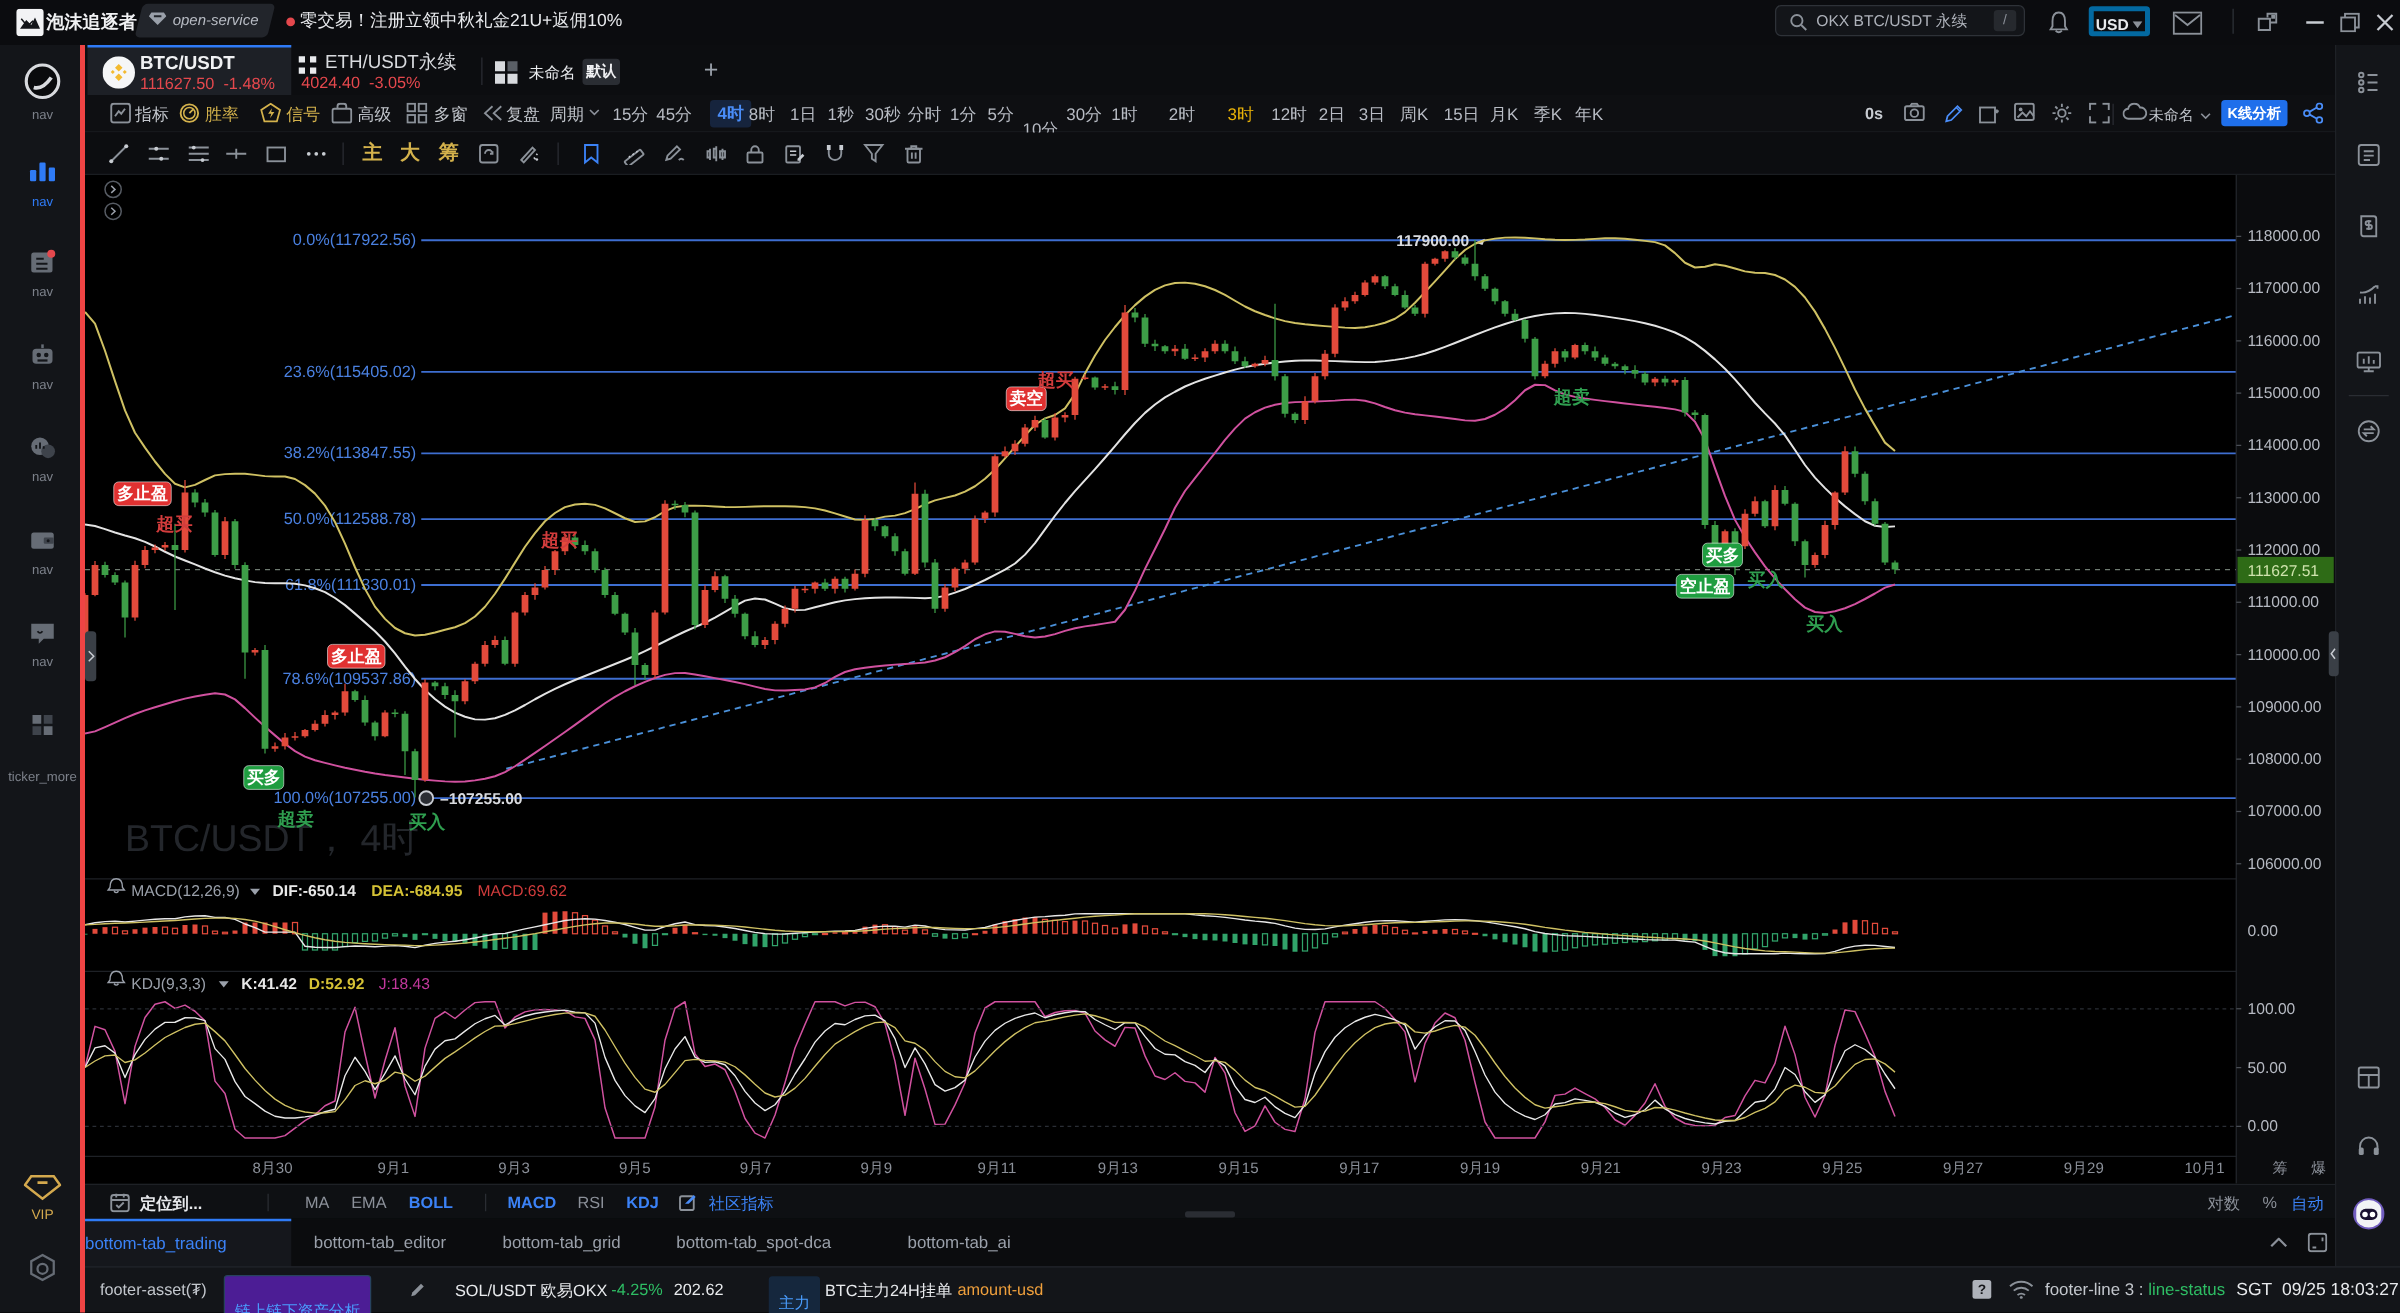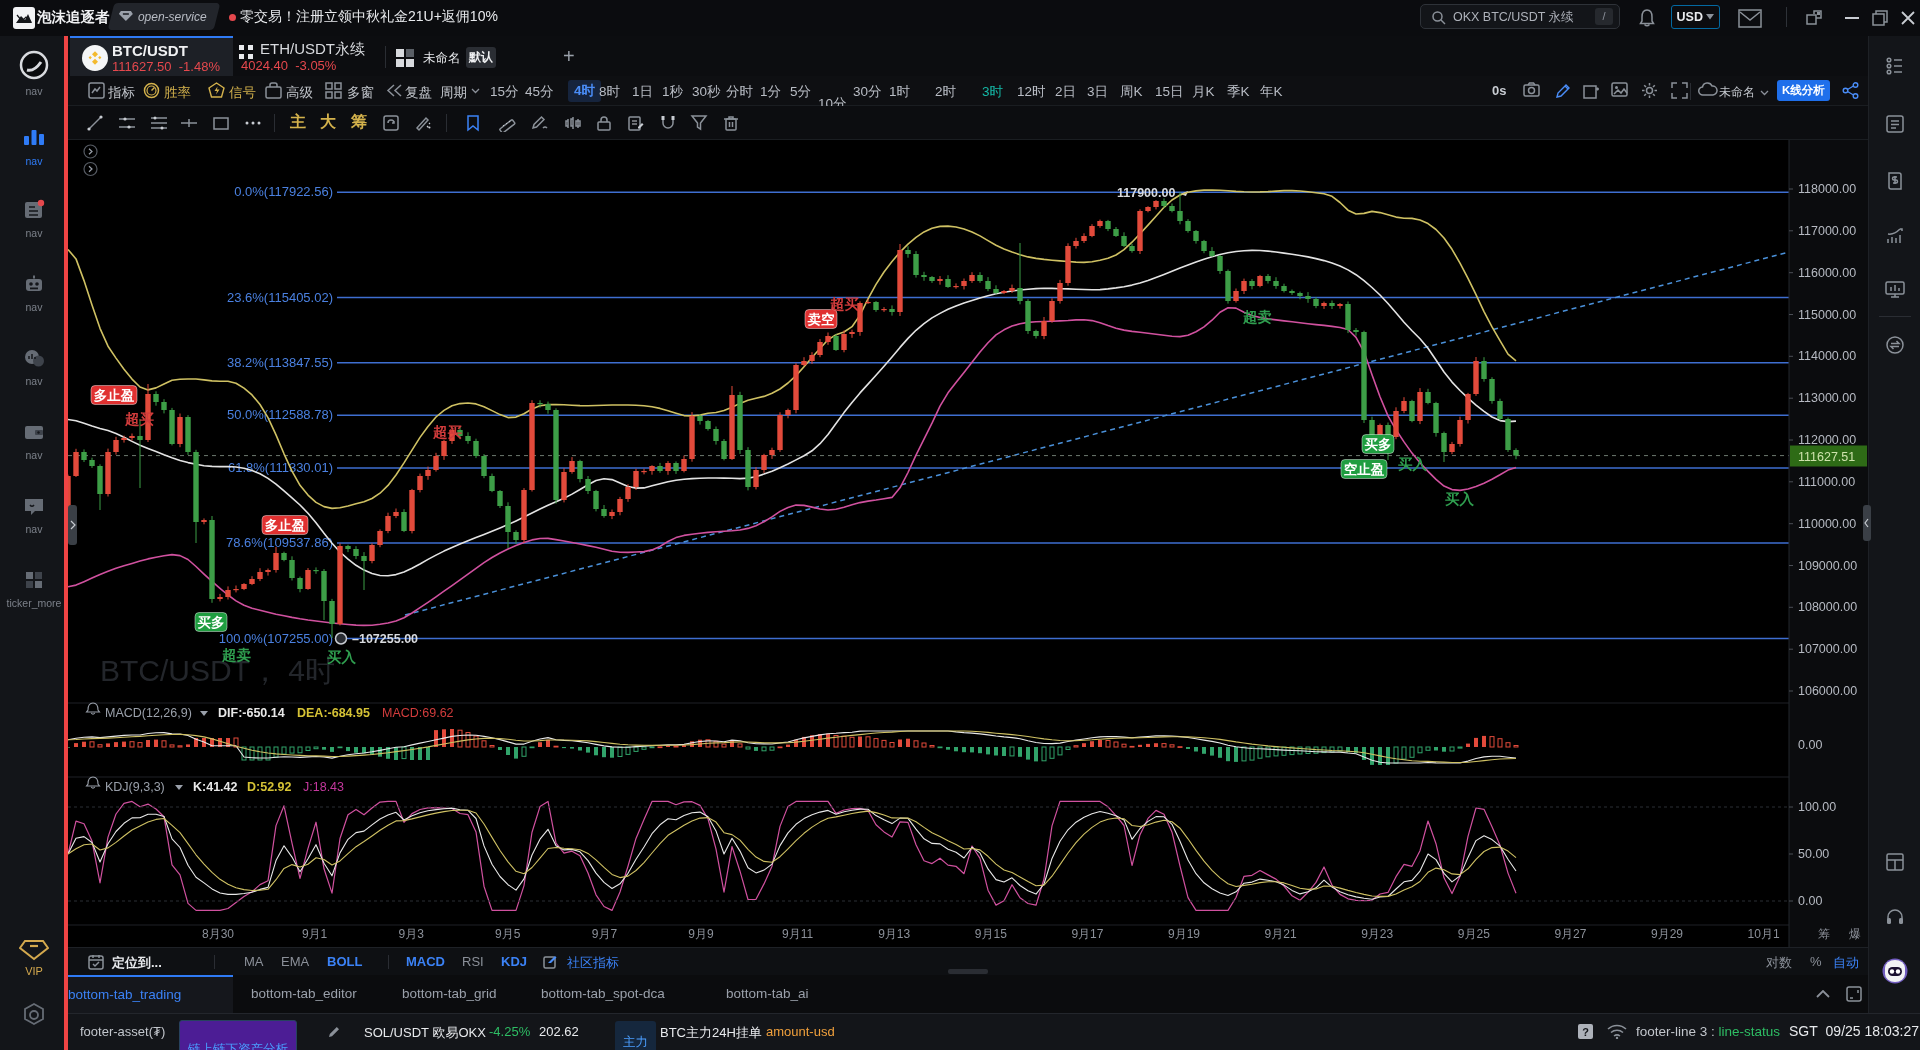--- a/index.html
+++ b/index.html
@@ -727,21 +727,21 @@
           <circle cx="6.5" cy="6.5" r="4.5" class="ic"></circle>
           <line x1="10" y1="10" x2="14" y2="14" class="ic"></line>
         </svg></span>
       <span style="position:absolute;left:32px;top:4px;color:#aeb2ba;font-size:12.5px">OKX BTC/USDT 永续</span>
       <span style="position:absolute;right:6px;top:3px;width:18px;height:17px;background:#26292e;border-radius:3px;color:#8b9099;font-size:11px;text-align:center;line-height:17px">/</span>
     </span>
     <span style="position:absolute;left:1637px;top:8px"><svg width="20" height="20" viewBox="0 0 20 20" style="" xmlns="http://www.w3.org/2000/svg">
         <path d="M10 2 q-5 0 -5 7 l0 4 -1.5 2.5 h13 L15 13 l0 -4 q0 -7 -5 -7 z" class="ic" stroke-width="1.6"></path>
         <path d="M7.5 16.5 q2.5 2.6 5 0" class="ic" stroke-width="1.6"></path>
       </svg></span>
-    <span style="position:absolute;left:1671px;top:5px;width:49px;height:24px;border:1px solid #0369a1;border-radius:3px;color:#e8eaed;font-size:12.5px;font-weight:bold;text-align:center;line-height:22px">USD <svg width="8" height="6" viewBox="0 0 8 6" style="vertical-align:1px">
+    <span style="position:absolute;left:1671px;top:5px;width:49px;height:24px;border:4px solid #0369a1;border-radius:3px;color:#e8eaed;font-size:12.5px;font-weight:bold;text-align:center;line-height:22px">USD <svg width="8" height="6" viewBox="0 0 8 6" style="vertical-align:1px">
         <path d="M0 0 h8 L4 5.5z" fill="#8b9199"></path>
       </svg></span>
     <span style="position:absolute;left:1738px;top:9px"><svg width="24" height="19" viewBox="0 0 24 19" style="" xmlns="http://www.w3.org/2000/svg">
         <rect x="1" y="1" width="22" height="17" class="ic" stroke-width="1.8"></rect>
         <path d="M2 3 l10 8 10-8" class="ic" stroke-width="1.8"></path>
       </svg></span>
     <span style="position:absolute;left:1786px;top:7px;width:1px;height:20px;background:#2e3238"></span>
     <span style="position:absolute;left:1805px;top:9px"><svg width="18" height="18" viewBox="0 0 18 18" style="" xmlns="http://www.w3.org/2000/svg">
         <path d="M2 6 h9 v9 h-9 z" class="ic" stroke-width="1.6"></path>
         <path d="M11 9 h5 V2 h-7 v3" class="ic" stroke-width="1.6"></path>
@@ -839,21 +839,21 @@
     <span style="position:absolute;left:564px;top:7px;color:#b8bcc4;font-size:13.5px">1日</span>
     <span style="position:absolute;left:594px;top:7px;color:#b8bcc4;font-size:13.5px">1秒</span>
     <span style="position:absolute;left:624px;top:7px;color:#b8bcc4;font-size:13.5px">30秒</span>
     <span style="position:absolute;left:658px;top:7px;color:#b8bcc4;font-size:13.5px">分时</span>
     <span style="position:absolute;left:692px;top:7px;color:#b8bcc4;font-size:13.5px">1分</span>
     <span style="position:absolute;left:722px;top:7px;color:#b8bcc4;font-size:13.5px">5分</span>
     <span style="position:absolute;left:750px;top:19px;color:#b8bcc4;font-size:13.5px">10分</span>
     <span style="position:absolute;left:785px;top:7px;color:#b8bcc4;font-size:13.5px">30分</span>
     <span style="position:absolute;left:821px;top:7px;color:#b8bcc4;font-size:13.5px">1时</span>
     <span style="position:absolute;left:867px;top:7px;color:#b8bcc4;font-size:13.5px">2时</span>
-    <span style="position:absolute;left:914px;top:7px;color:#14b8a6;font-size:13.5px">3时</span>
+    <span style="position:absolute;left:914px;top:7px;color:#eab308;font-size:13.5px">3时</span>
     <span style="position:absolute;left:949px;top:7px;color:#b8bcc4;font-size:13.5px">12时</span>
     <span style="position:absolute;left:987px;top:7px;color:#b8bcc4;font-size:13.5px">2日</span>
     <span style="position:absolute;left:1019px;top:7px;color:#b8bcc4;font-size:13.5px">3日</span>
     <span style="position:absolute;left:1052px;top:7px;color:#b8bcc4;font-size:13.5px">周K</span>
     <span style="position:absolute;left:1087px;top:7px;color:#b8bcc4;font-size:13.5px">15日</span>
     <span style="position:absolute;left:1124px;top:7px;color:#b8bcc4;font-size:13.5px">月K</span>
     <span style="position:absolute;left:1159px;top:7px;color:#b8bcc4;font-size:13.5px">季K</span>
     <span style="position:absolute;left:1192px;top:7px;color:#b8bcc4;font-size:13.5px">年K</span>
     <span style="position:absolute;left:1424px;top:7px;color:#c8ccd2;font-size:13px;font-weight:bold">0s</span>
     <span style="position:absolute;left:1455px;top:6px"><svg width="17" height="15" viewBox="0 0 17 15" style="" xmlns="http://www.w3.org/2000/svg">
@@ -1012,21 +1012,21 @@
         <path d="M3 5 h18 v12 h-8 l-4 4 v-4 H3 z" fill="#666c75"></path>
         <path d="M8 11 q2 2.5 4 0" stroke="#14161a" stroke-width="1.5" fill="none"></path>
       </svg><div style="color:#7c818a;font-size:10.5px;margin-top:1px">nav</div></div>
     <div style="position:absolute;left:0;top:532px;width:68px;text-align:center"><svg width="24" height="24" viewBox="0 0 24 24" style="" xmlns="http://www.w3.org/2000/svg">
         <g fill="#666c75">
           <rect x="4" y="4" width="7" height="7"></rect>
           <rect x="13" y="4" width="7" height="7" fill="#3e434b"></rect>
           <rect x="4" y="13" width="7" height="7" fill="#3e434b"></rect>
           <rect x="13" y="13" width="7" height="7"></rect>
         </g>
-      </svg><div style="color:#7c818a;font-size:10.5px;margin-top:1px">ticker_more</div></div>
+      </svg><div style="color:#7c818a;font-size:10.5px;margin-top:19px">ticker_more</div></div>
     <div style="position:absolute;left:0;top:903px;width:68px;text-align:center"><svg width="30" height="22" viewBox="0 0 30 22" style="" xmlns="http://www.w3.org/2000/svg">
         <path d="M6 2 h18 l5 7 -14 11 L1 9 z" stroke="#d4a94e" fill="none" stroke-width="2"></path>
         <path d="M11 7 h8" stroke="#d4a94e" stroke-width="2.2"></path>
       </svg><div style="color:#d4a94e;font-size:11px;font-weight:normal">VIP</div></div>
     <div style="position:absolute;left:0;top:966px;width:68px;text-align:center"><svg width="26" height="26" viewBox="0 0 26 26" style="" xmlns="http://www.w3.org/2000/svg">
         <path d="M13 2 l9 5 v10 l-9 5 -9 -5 V7 z" stroke="#666c75" fill="none" stroke-width="1.8"></path>
         <circle cx="13" cy="13" r="4" stroke="#666c75" fill="none" stroke-width="1.8"></circle>
       </svg></div>
   </div>
 <div id="rightbar" class="abs">

